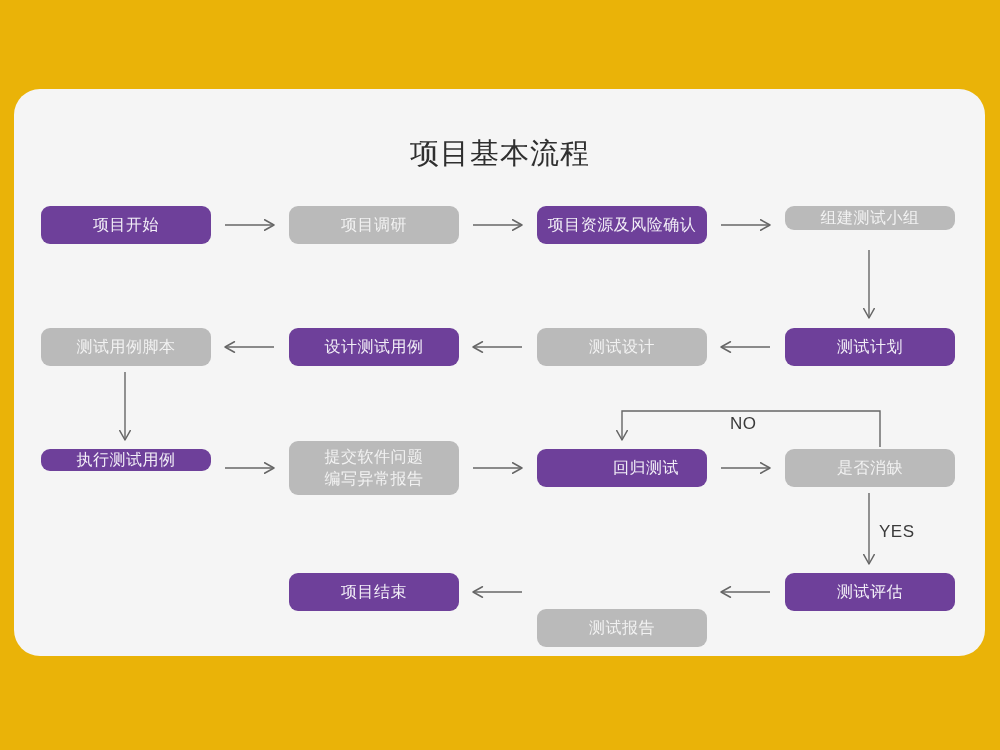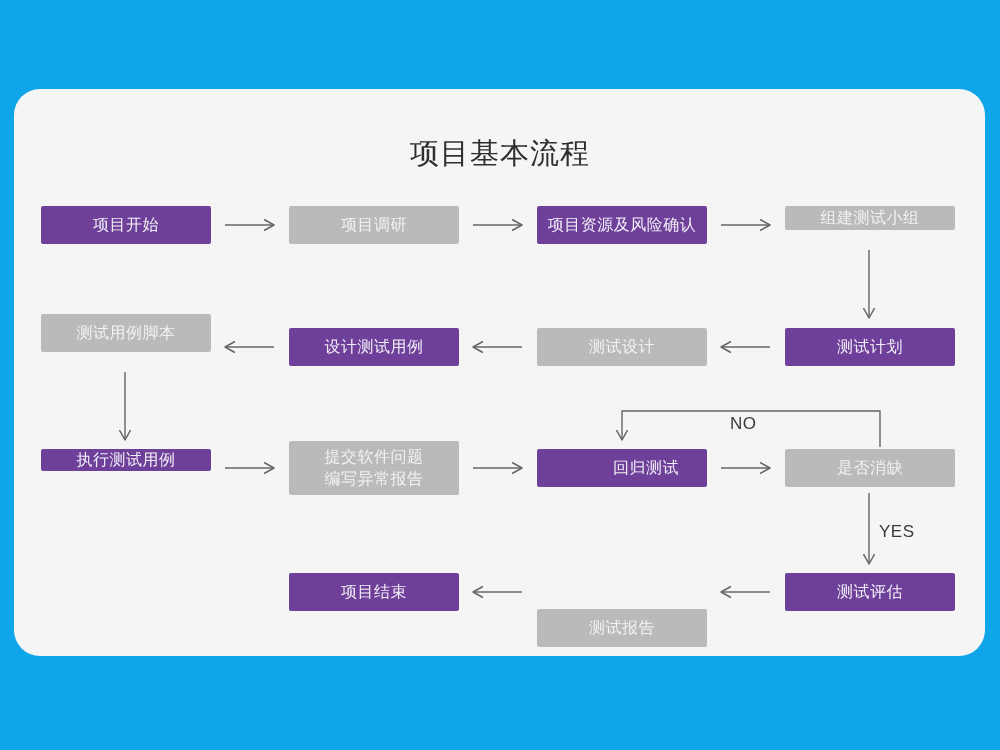--- a/index.html
+++ b/index.html
@@ -11,21 +11,21 @@
   body {
     width: 1000px;
     height: 750px;
     font-family: "Liberation Sans", "DejaVu Sans", sans-serif;
     overflow: hidden;
   }
   #canvas {
     position: relative;
     width: 1000px;
     height: 750px;
-    background: #0ea5e9;
+    background: #eab308;
   }
   .card {
     position: absolute;
     left: 14px;
     top: 89px;
     width: 971px;
     height: 567px;
     background: #f5f5f5;
     border-radius: 26px;
   }
@@ -37,21 +37,21 @@
     text-align: center;
     font-size: 29px;
     color: #2f2f2f;
     letter-spacing: 1px;
     font-weight: 400;
     line-height: 40px;
   }
   .node {
     position: absolute;
     box-sizing: border-box;
-    border-radius: 2px;
+    border-radius: 9px;
     display: flex;
     align-items: center;
     justify-content: center;
     text-align: right;
     font-size: 16px;
     line-height: 22px;
     letter-spacing: 0.5px;
     white-space: pre-line;
     user-select: none;
   }
@@ -123,21 +123,21 @@
   </svg>
 
   <div class="arrow-label" style="left:730px; top:414px;">NO</div>
   <div class="arrow-label" style="left:879px; top:522px;">YES</div>
 
   <div class="node purple" style="left:41px;  top:206px; width:170px; height:38px;">项目开始</div>
   <div class="node gray" style="left:289px; top:206px; width:170px; height:38px;">项目调研</div>
   <div class="node purple" style="left:537px; top:206px; width:170px; height:38px;">项目资源及风险确认</div>
   <div class="node gray" style="left:785px; top:206px; width:170px; height:24px;">组建测试小组</div>
 
-  <div class="node gray" style="left:41px;  top:314px; width:170px; height:38px;">测试用例脚本</div>
+  <div class="node gray" style="left:41px;  top:328px; width:170px; height:38px;">测试用例脚本</div>
   <div class="node purple" style="left:289px; top:328px; width:170px; height:38px;">设计测试用例</div>
   <div class="node gray" style="left:537px; top:328px; width:170px; height:38px;">测试设计</div>
   <div class="node purple" style="left:785px; top:328px; width:170px; height:38px;">测试计划</div>
 
   <div class="node purple" style="left:41px;  top:449px; width:170px; height:22px;">执行测试用例</div>
   <div class="node gray" style="left:289px; top:441px; width:170px; height:54px;">提交软件问题
 编写异常报告</div>
   <div class="node purple" style="left:537px; top:449px; width:170px; height:38px;padding-left:48px;">回归测试</div>
   <div class="node gray" style="left:785px; top:449px; width:170px; height:38px;">是否消缺</div>
 

